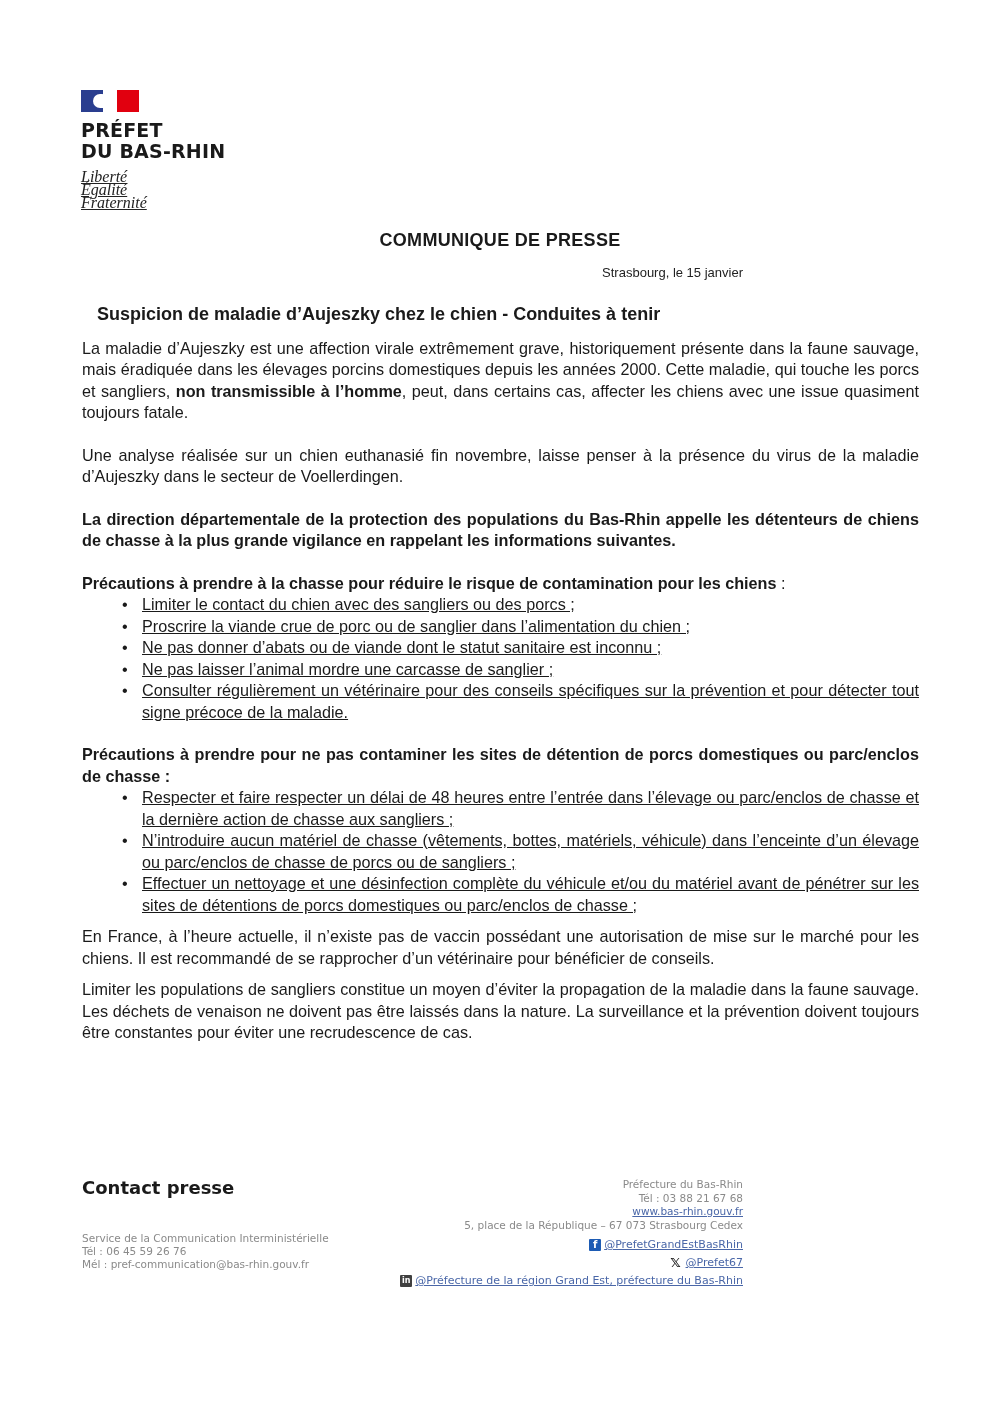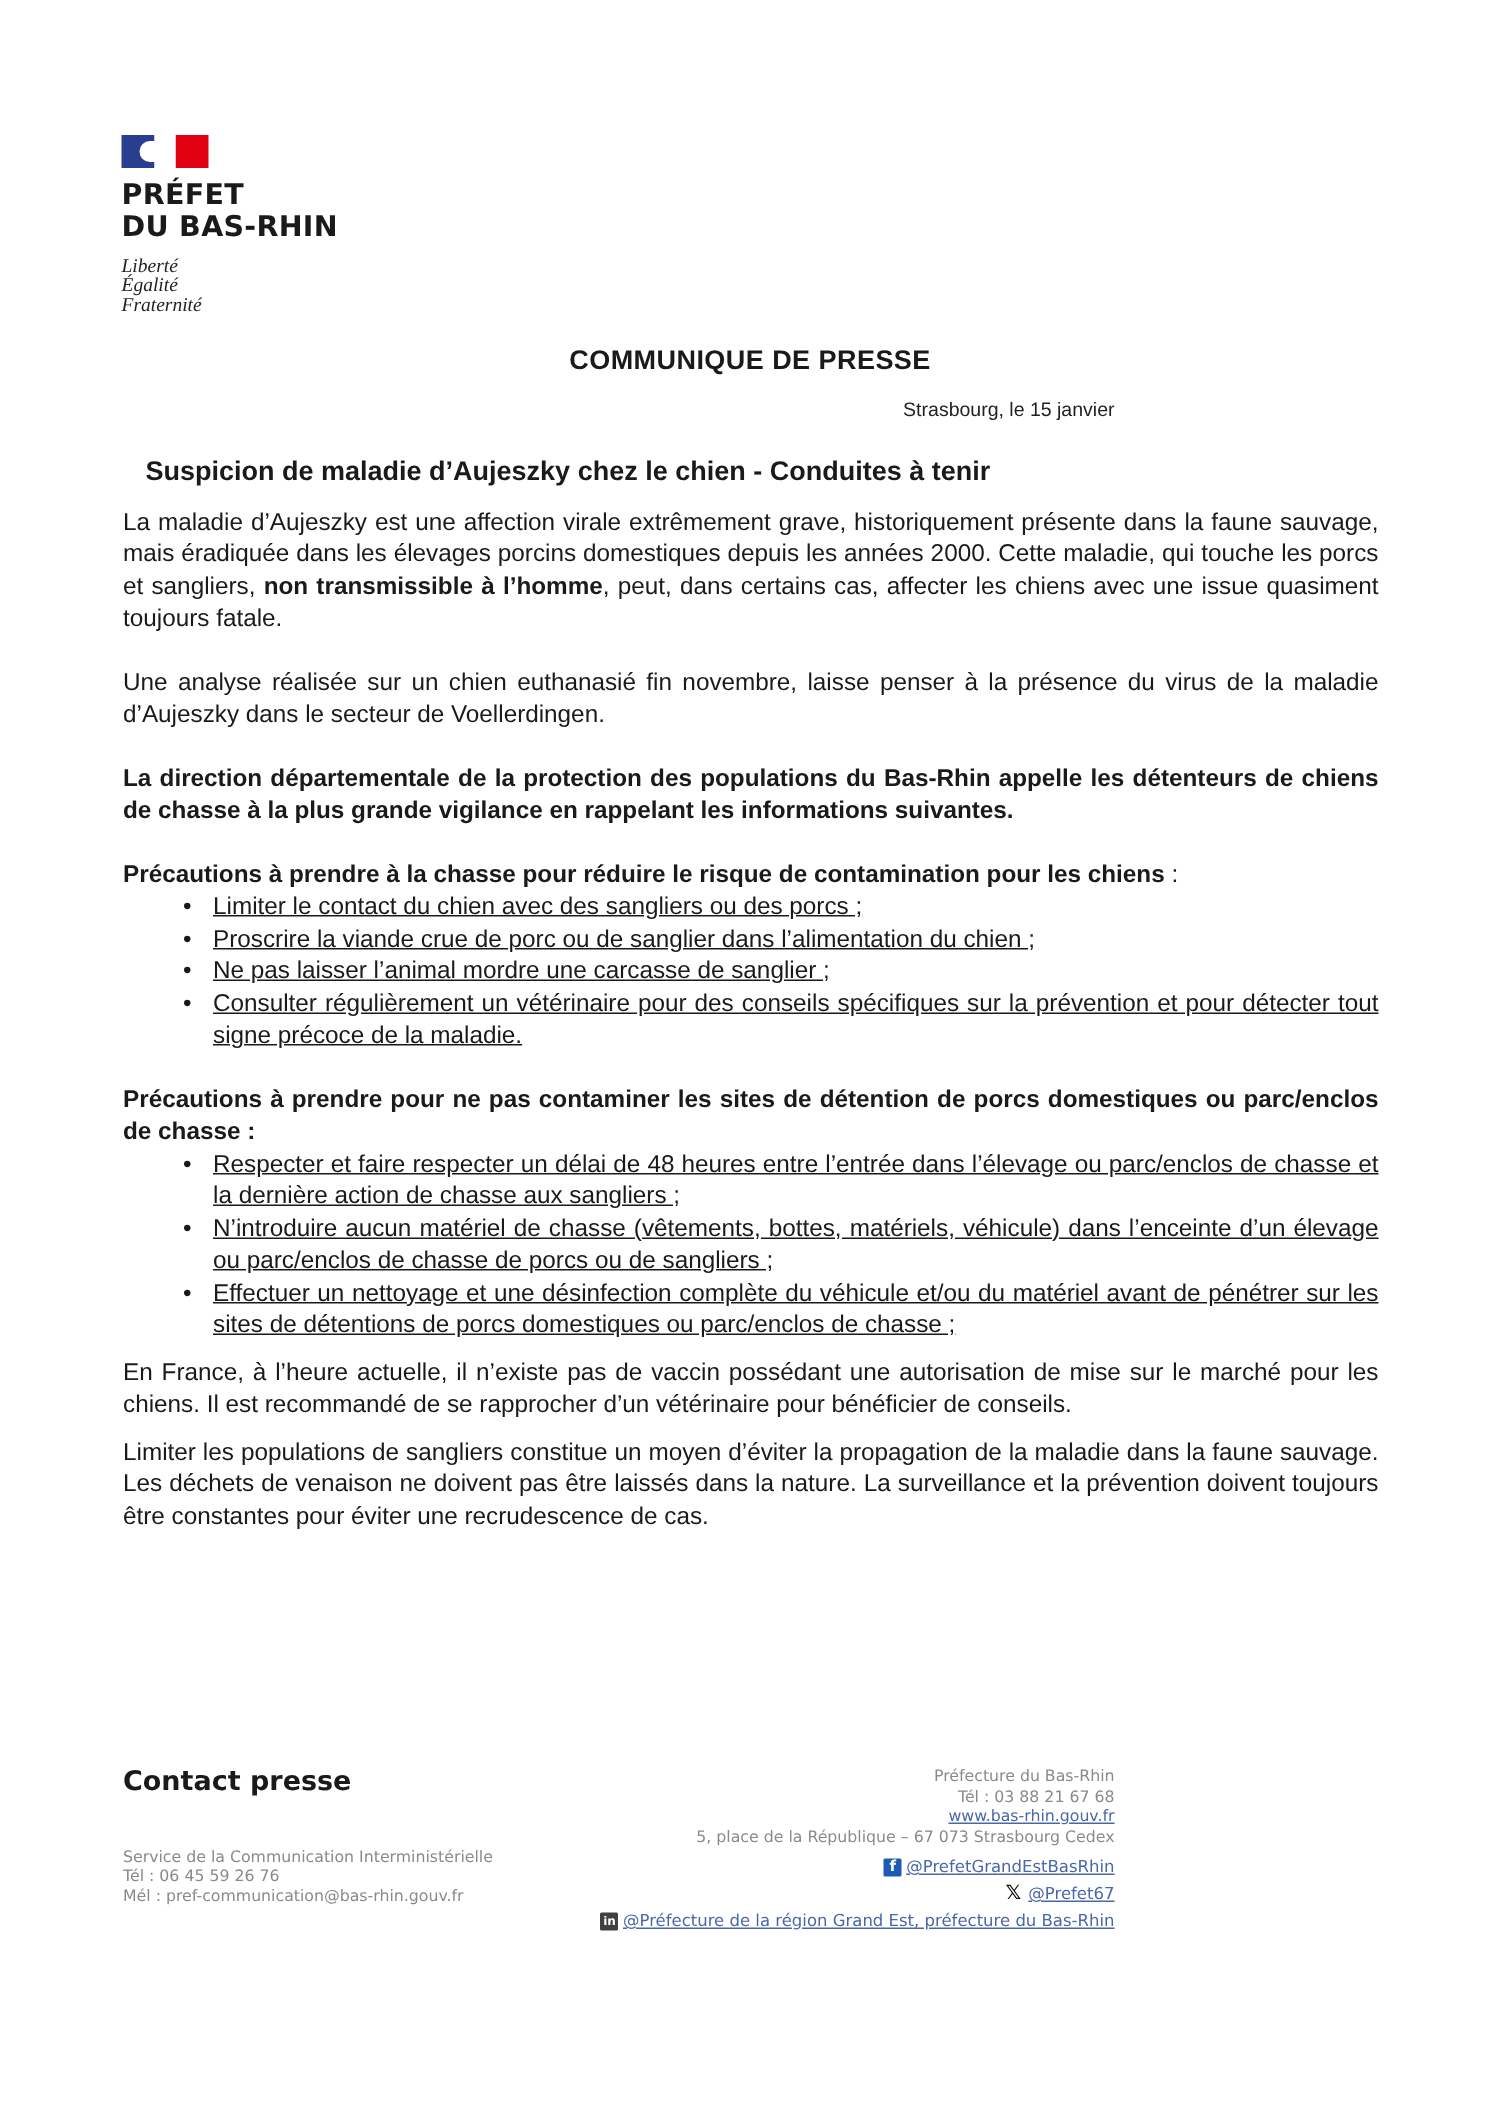--- a/index.html
+++ b/index.html
@@ -10,22 +10,22 @@
   
   .logo { position: absolute; left: 81px; top: 90px; }
   .flag { width: 58px; height: 22px; display: flex; }
   .flag .blue { width: 22px; height: 22px; background: #2a3e8f; }
   .flag .white { width: 14px; height: 22px; background: #ffffff; position: relative; }
   .flag .red { width: 22px; height: 22px; background: #e1000f; }
   .flag .white::after { content: ""; position: absolute; left: -10px; top: 4px; width: 18px; height: 14px;
                         border-radius: 8px 10px 2px 8px; background: #ffffff; }
   .brand { margin-top: 8px; font-family: "DejaVu Sans", sans-serif; font-weight: bold; font-size: 19px;
            line-height: 21px; color: #1a1a1a; letter-spacing: 0.2px; }
-  .motto { margin-top: 8px; font-family: "Liberation Serif", serif; font-style: italic; font-size: 13px;
-           line-height: 13px; color: #222; }
+  .motto { margin-top: 8px; font-family: "Liberation Serif", serif; font-style: italic; font-size: 16px;
+           line-height: 13px; color: #222; text-decoration: underline; }
 
   .title { position: absolute; left: 0; width: 1000px; top: 230px; text-align: center;
            font-weight: bold; font-size: 18px; letter-spacing: 0.3px; }
   .dateline { position: absolute; right: 81px; top: 265px; font-size: 13px; color: #222; }
 
   .content { position: absolute; left: 82px; width: 837px; top: 304px; font-size: 16.2px; line-height: 21.5px; }
   .headline { font-weight: bold; font-size: 18px; margin: 0 0 12px 15px; }
   p { margin: 0; text-align: justify; }
   .gap { height: 21px; }
   .gap-s { height: 10px; }
@@ -85,20 +85,21 @@
     <p>Une analyse réalisée sur un chien euthanasié fin novembre, laisse penser à la présence du virus de la maladie d’Aujeszky dans le secteur de Voellerdingen.</p>
     <div class="gap"></div>
 
     <p><b>La direction départementale de la protection des populations du Bas-Rhin appelle les détenteurs de chiens de chasse à la plus grande vigilance en rappelant les informations suivantes.</b></p>
     <div class="gap"></div>
 
     <p><b>Précautions à prendre à la chasse pour réduire le risque de contamination pour les chiens</b><span> :</span></p>
     <ul>
       <li>Limiter le contact du chien avec des sangliers ou des porcs ;</li>
       <li>Proscrire la viande crue de porc ou de sanglier dans l’alimentation du chien ;</li>
+      <li>Ne pas donner d’abats ou de viande dont le statut sanitaire est inconnu ;</li>
       <li>Ne pas laisser l’animal mordre une carcasse de sanglier ;</li>
       <li>Consulter régulièrement un vétérinaire pour des conseils spécifiques sur la prévention et pour détecter tout signe précoce de la maladie.</li>
     </ul>
     <div class="gap"></div>
 
     <p><b>Précautions à prendre pour ne pas contaminer les sites de détention de porcs domestiques ou parc/enclos de chasse :</b></p>
     <ul>
       <li>Respecter et faire respecter un délai de 48 heures entre l’entrée dans l’élevage ou parc/enclos de chasse et la dernière action de chasse aux sangliers ;</li>
       <li>N’introduire aucun matériel de chasse (vêtements, bottes, matériels, véhicule) dans l’enceinte d’un élevage ou parc/enclos de chasse de porcs ou de sangliers ;</li>
       <li>Effectuer un nettoyage et une désinfection complète du véhicule et/ou du matériel avant de pénétrer sur les sites de détentions de porcs domestiques ou parc/enclos de chasse ;</li>

